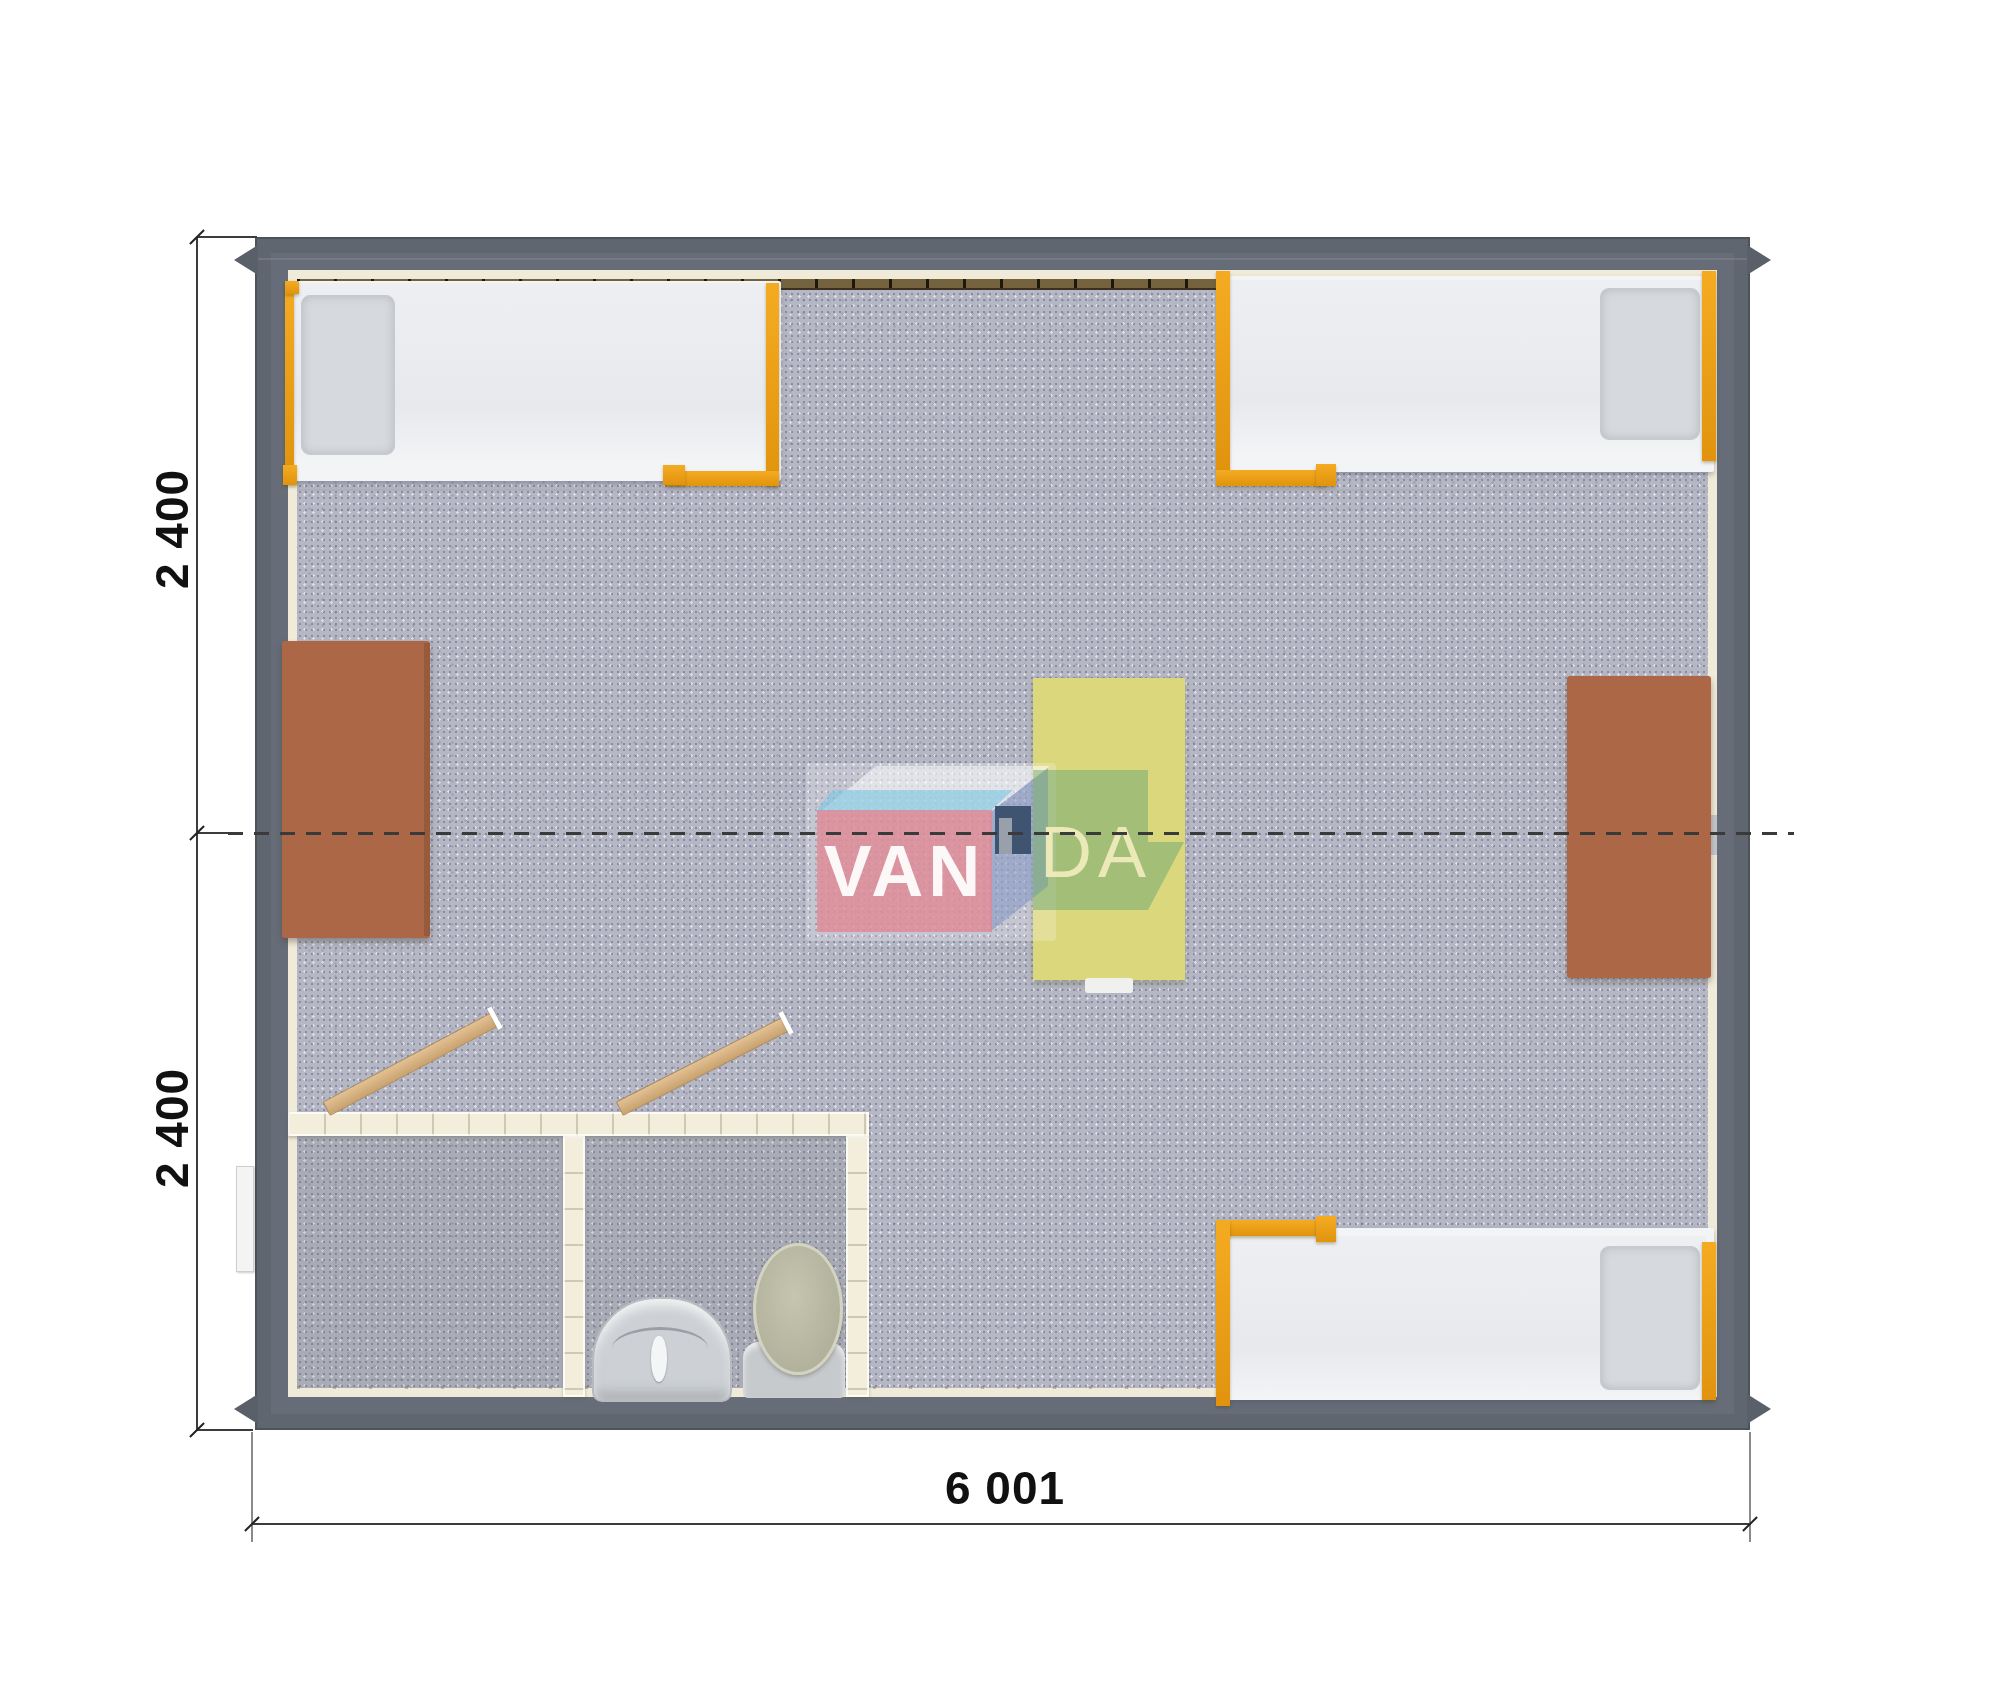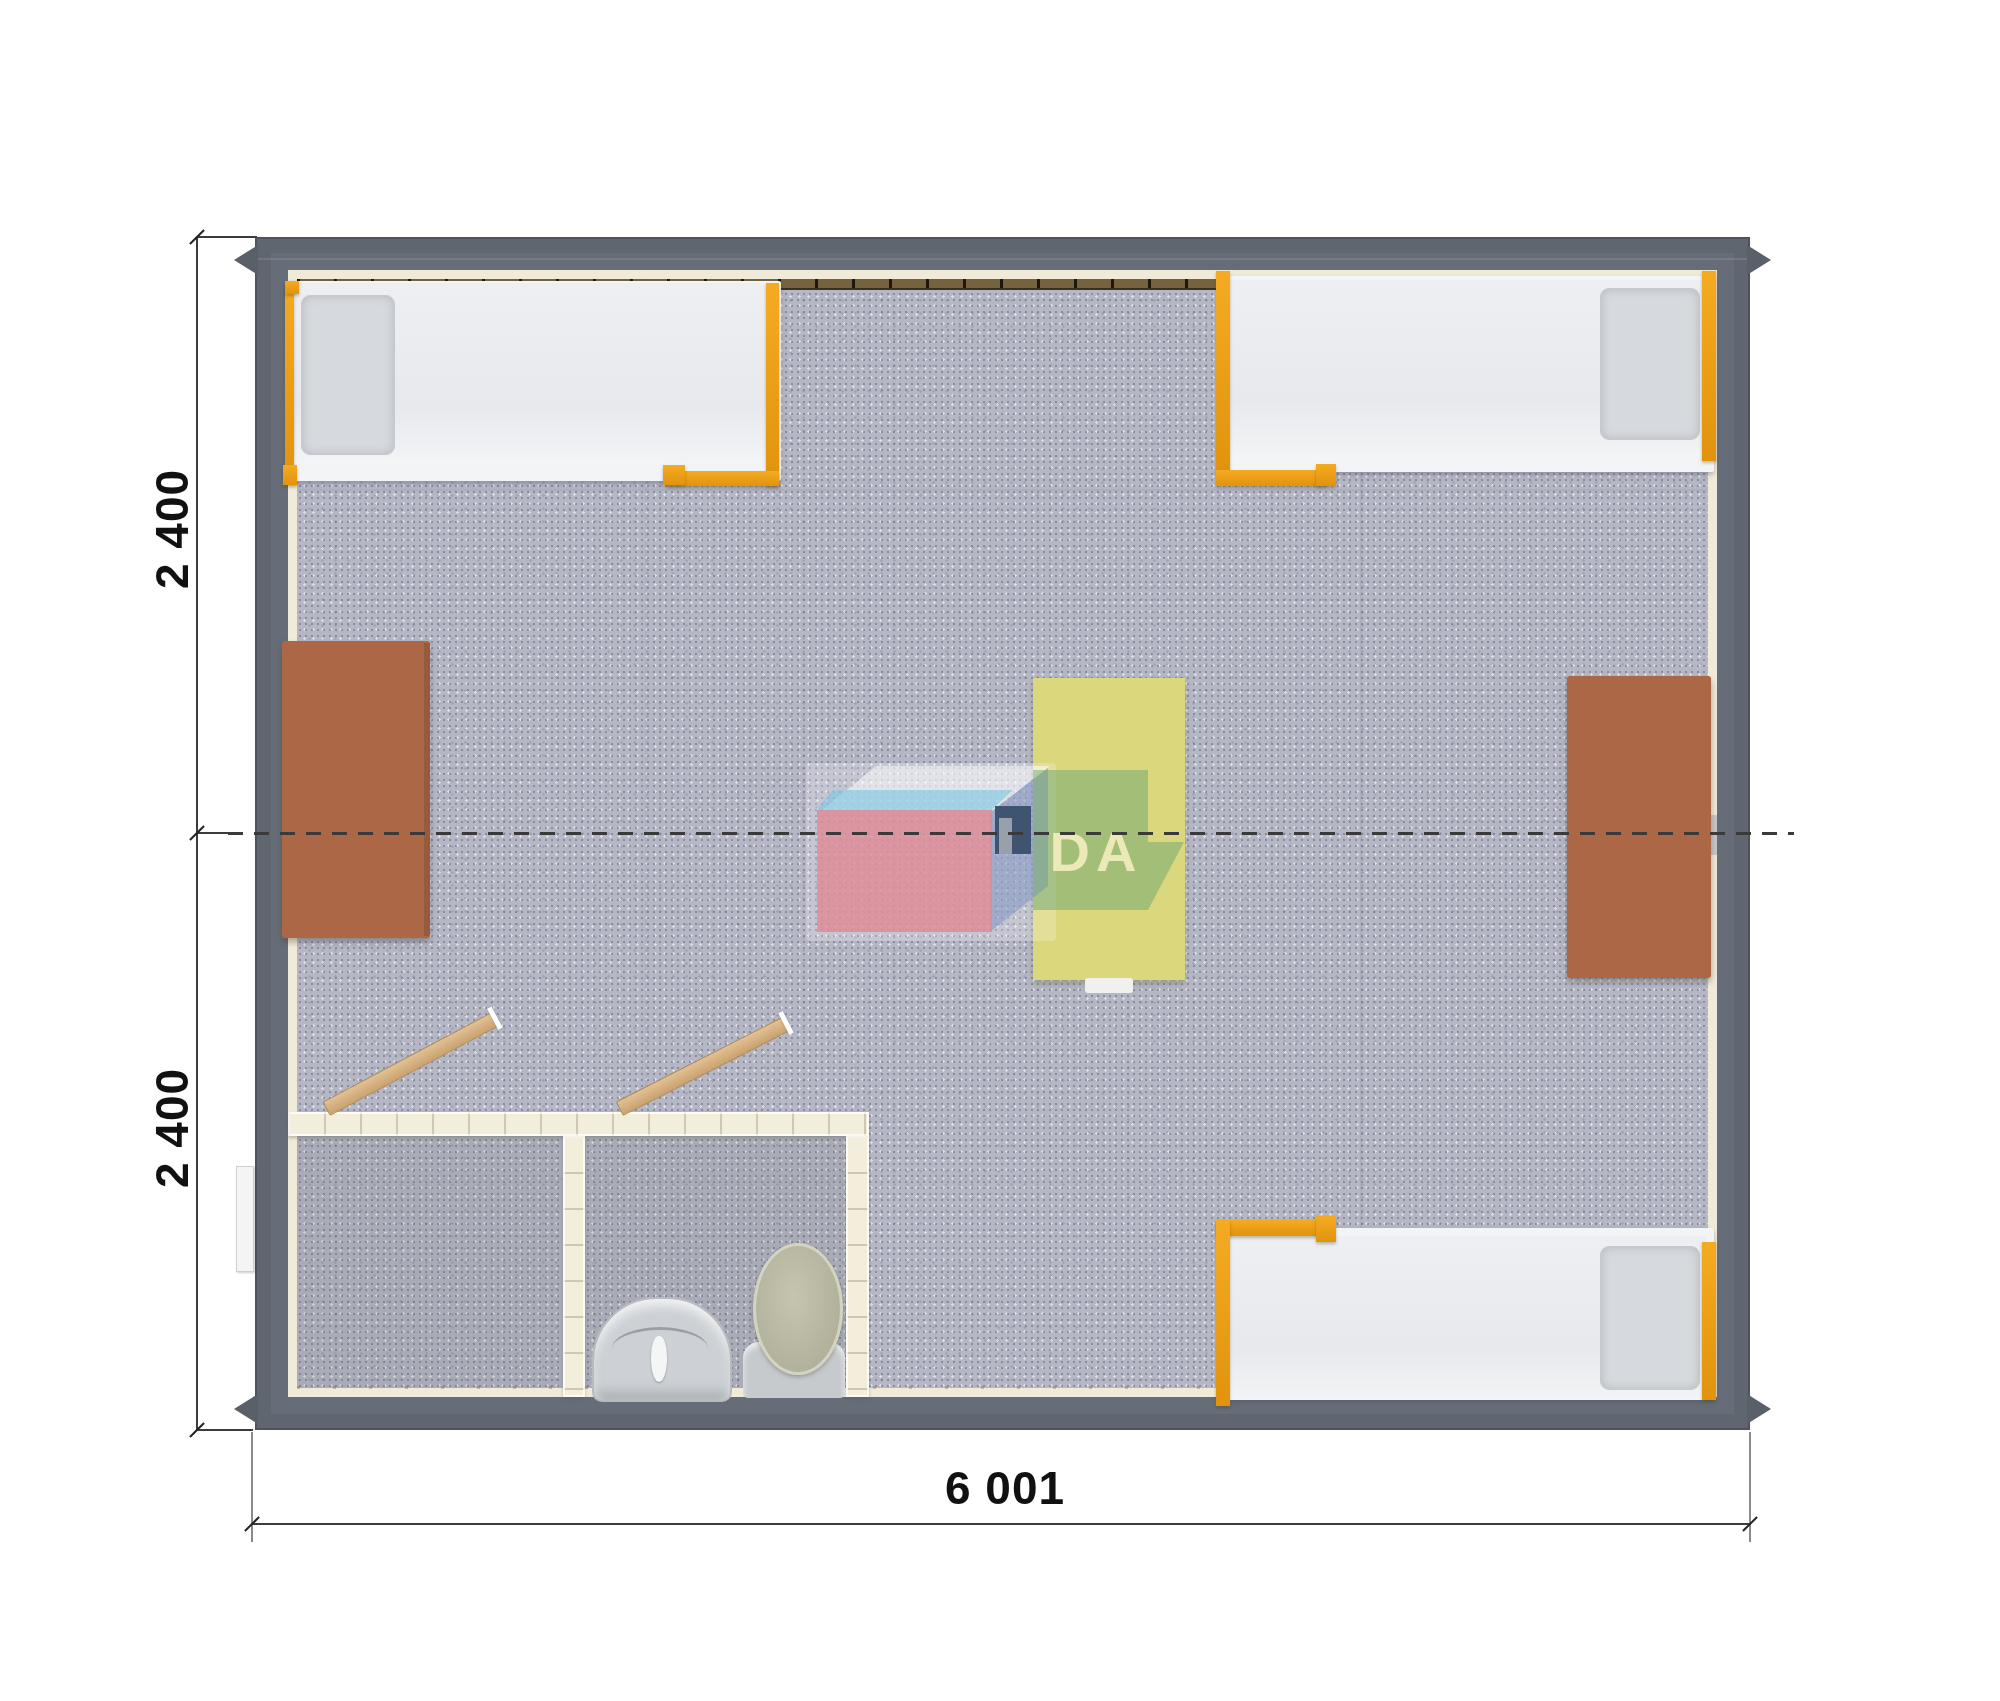--- a/index.html
+++ b/index.html
@@ -69,21 +69,21 @@
   #wm-backdrop{background:rgba(255,255,255,.22);border-radius:4px;}
   #wm-top{background:rgba(255,255,255,.5);clip-path:polygon(2% 100%,75% 100%,100% 0,26% 0);}
   #wm-sky{background:rgba(125,198,226,.62);clip-path:polygon(0 100%,88% 100%,100% 0,9% 0);}
   #wm-side{background:rgba(130,150,196,.55);clip-path:polygon(0 27%,100% 0,100% 72%,0 100%);}
   #wm-pink{background:rgba(222,138,150,.82);}
   #wm-van{color:rgba(255,255,255,.93);font-size:72px;font-weight:700;letter-spacing:5px;
       line-height:122px;text-align:center;}
   #wm-navy{background:rgba(58,79,107,.95);}
   #wm-navy-inner{background:#97a0ab;}
   .wm-green{background:rgba(100,163,115,.48);}
-  #wm-da{color:rgba(239,234,186,.96);font-size:56px;font-weight:700;letter-spacing:6px;
+  #wm-da{color:rgba(239,234,186,.96);font-size:72px;font-weight:400;letter-spacing:6px;
       line-height:80px;text-align:center;}
 
   
   .dim-line{background:#3c3c3c;}
   .ext-line{background:#8a8a8a;}
   .tick{width:20px;height:2px;background:#222;transform:rotate(-45deg);}
   .dim-label{color:#111;font-size:46px;font-weight:700;letter-spacing:1px;text-align:center;}
   .dim-label.vert{transform:rotate(-90deg);}
   #dashline{background-image:repeating-linear-gradient(90deg,var(--c-dash-color) 0 15px,transparent 15px 26px);
       height:3px;z-index:60;}
@@ -167,20 +167,21 @@
 
   <div id="wm-backdrop" class="abs wm" style="left:806px;top:763px;width:250px;height:178px;"></div>
   <div id="wm-top" class="abs wm" style="left:815px;top:766px;width:235px;height:46px;"></div>
   <div id="wm-sky" class="abs wm" style="left:815px;top:790px;width:198px;height:22px;"></div>
   <div id="wm-side" class="abs wm" style="left:990px;top:768px;width:58px;height:164px;"></div>
   <div id="wm-pink" class="abs wm" style="left:817px;top:810px;width:175px;height:122px;"></div>
   <div class="abs wm wm-green" style="left:1033px;top:770px;width:115px;height:140px;"></div>
   <div class="abs wm wm-green" style="left:1148px;top:842px;width:36px;height:68px;clip-path:polygon(0 0,100% 0,0 100%);"></div>
   <div id="wm-navy" class="abs wm" style="left:995px;top:806px;width:36px;height:48px;"></div>
   <div id="wm-navy-inner" class="abs wm" style="left:999px;top:818px;width:13px;height:36px;"></div>
+  <div id="wm-van" class="abs wm" style="left:817px;top:810px;width:175px;height:122px;">VAN</div>
   <div id="wm-da" class="abs wm" style="left:1036px;top:812px;width:120px;height:80px;">DA</div>
 
   <div id="dashline" class="abs" style="left:228px;top:832px;width:1566px;"></div>
 
   <div class="abs dim-line" style="left:196px;top:237px;width:2px;height:1193px;"></div>
   <div class="abs dim-line" style="left:197px;top:236px;width:60px;height:2px;"></div>
   <div class="abs dim-line" style="left:197px;top:832px;width:34px;height:2px;"></div>
   <div class="abs dim-line" style="left:197px;top:1429px;width:56px;height:2px;"></div>
   <div class="abs tick" style="left:187px;top:236px;"></div>
   <div class="abs tick" style="left:187px;top:832px;"></div>

